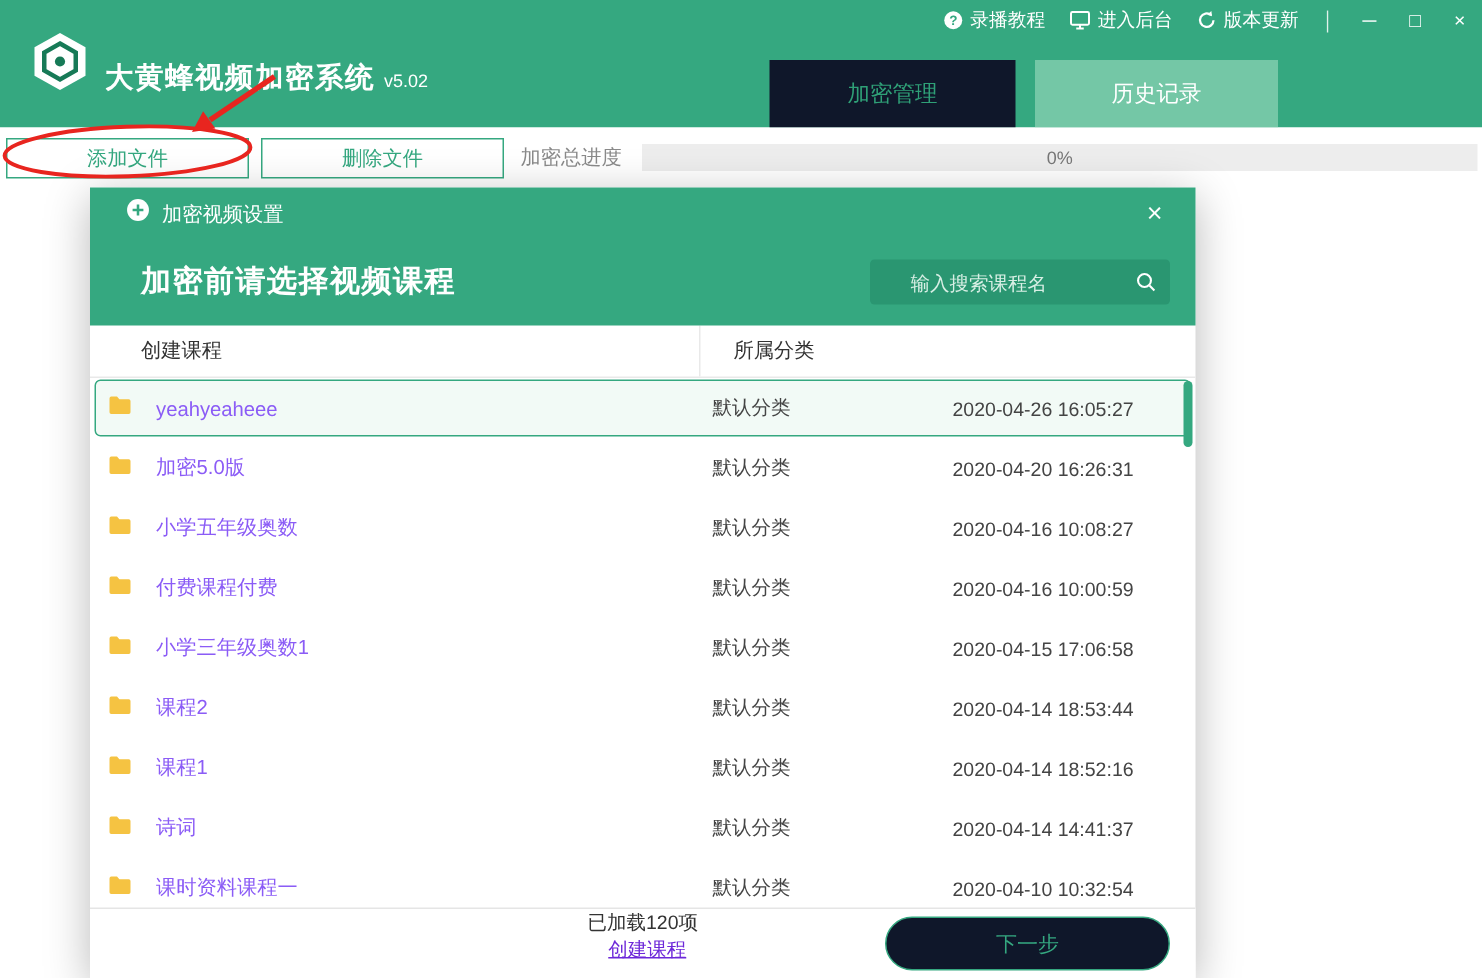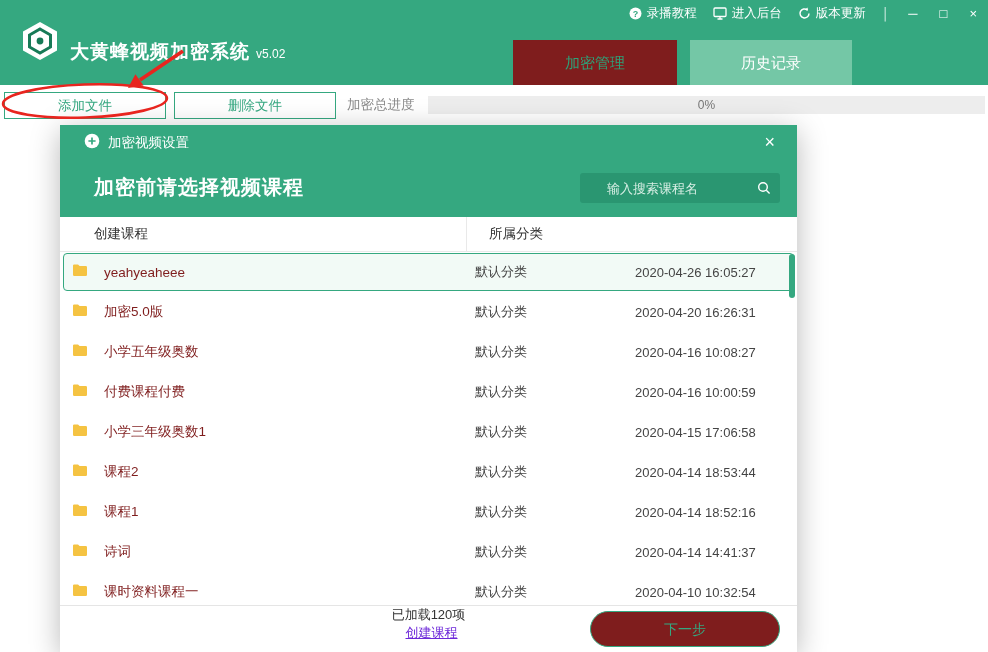--- a/index.html
+++ b/index.html
@@ -14,21 +14,21 @@
   .logo { position:absolute; left:20px; top:21px; width:40px; height:40px; }
   .app-title { position:absolute; left:70px; top:29px; color:#fff; font-size:19px; font-weight:bold; letter-spacing:1px; white-space:nowrap;margin-top:10px; }
   .app-version { font-size:12px; font-weight:normal; letter-spacing:0; margin-left:6px; }
 
   .topmenu { position:absolute; top:5px; right:8px; display:flex; align-items:center; gap:16px; color:#fff; font-size:12.5px; }
   .menu-item { display:flex; align-items:center; gap:5px; cursor:pointer; white-space:nowrap; }
   .win-sep { opacity:.85; font-size:12px; }
   .win-btn { cursor:pointer; font-size:13px; padding:0 3px; }
 
   .tab { position:absolute; bottom:0; height:45px; line-height:45px; text-align:center; font-size:15px; cursor:pointer; }
-  .tab-active   { left:513px; width:164px; background:#7f1d1d;    color:#2fa077; }
+  .tab-active   { left:513px; width:164px; background:#0f172a;    color:#2fa077; }
   .tab-inactive { left:690px; width:162px; background:#74c7a6; color:#fff; }
 
   
   .toolbar { position:absolute; top:85px; left:0; right:0; height:40px; background:#fff; }
   .btn-outline { position:absolute; top:7px; height:27px; line-height:25px; box-sizing:border-box;
     border:1px solid #35a880; background:#fff; color:#35a880; font-size:13.5px; text-align:center; cursor:pointer; }
   .btn-add { left:4px;   width:162px; }
   .btn-del { left:174px; width:162px; }
   .progress-label { position:absolute; left:347px; top:0; line-height:40px; font-size:13.5px; color:#8a8a8a; }
   .progress-track { position:absolute; left:428px; right:3px; top:11px; height:18px; background:#ededed;
@@ -53,30 +53,30 @@
   .hc1 { width:406px; padding-left:34px; box-sizing:border-box; }
   .hc2 { width:160px; padding-left:22px;  box-sizing:border-box; border-left:1px solid #e9e9e9; }
   .hc3 { flex:1;      padding-left:9px;  border-left:1px solid #e9e9e9; }
 
   .tbody { position:relative; height:354px; overflow:hidden; }
   .row { display:flex; align-items:center; height:40px; position:relative; cursor:pointer; }
   .row > div { position:relative; z-index:1; }
   .row.selected::before { content:""; position:absolute; left:3px; right:3px; top:1px; bottom:1px;
     background:#f2faf6; border:1px solid #35a880; border-radius:4px; z-index:0; }
   .c1 { width:406px; display:flex; align-items:center; box-sizing:border-box; padding-left:12px; }
-  .rname { margin-left:16px; font-size:13.5px; color:#7f1d1d; }
+  .rname { margin-left:16px; font-size:13.5px; color:#8b5cf6; }
   .c2 { width:160px; padding-left:9px; box-sizing:border-box; font-size:13px; color:#444; }
   .c3 { flex:1; padding-left:9px; font-size:13px; color:#444; }
   .scroll-thumb { position:absolute; right:2px; top:2px; width:6px; height:44px; border-radius:3px; background:#35a880; z-index:2; }
 
   .modal-footer { position:absolute; left:0; right:0; bottom:0; height:47px; border-top:1px solid #e5e5e5;
     background:#fff; display:flex; align-items:center; padding:0 17px; box-sizing:border-box; font-size:13px; color:#333;flex-direction:column; }
   .create-link { color:#6d28d9; text-decoration:underline; margin-left:6px; cursor:pointer; }
   .next-btn { position:absolute; right:17px; top:5px; width:190px; height:36px; line-height:34px; box-sizing:border-box;
-    border:1px solid #35a880; border-radius:18px; color:#35a880; font-size:14px; text-align:center; background:#7f1d1d; cursor:pointer; }
+    border:1px solid #35a880; border-radius:18px; color:#35a880; font-size:14px; text-align:center; background:#0f172a; cursor:pointer; }
 
   
   .annotation { position:absolute; left:0; top:0; z-index:60; pointer-events:none; }
 </style>
 </head>
 <body>
 
 <div class="titlebar">
   <span class="logo">
     <svg width="40" height="40" viewBox="0 0 40 40">

